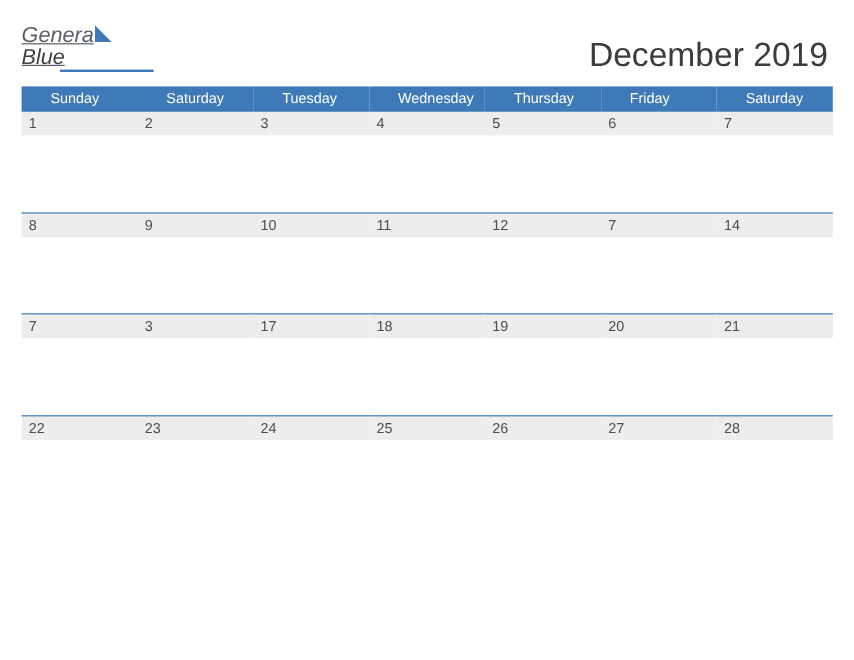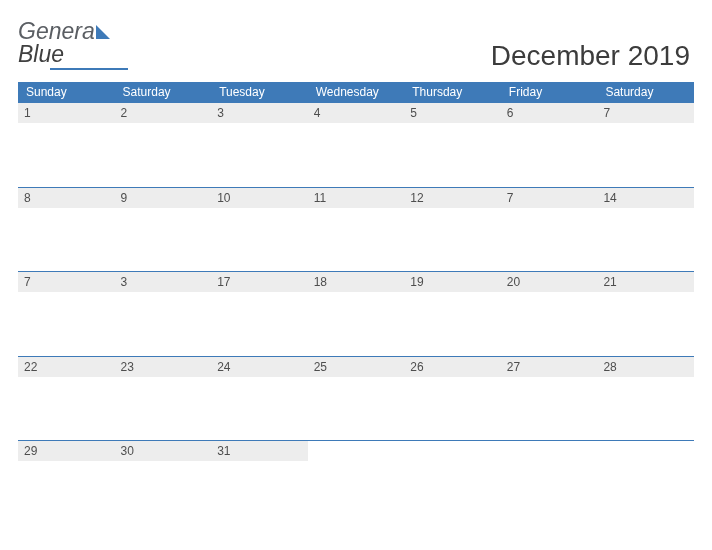--- a/index.html
+++ b/index.html
@@ -11,26 +11,27 @@
     padding: 20px 18px 20px 18px;
     position: relative;
   }
   .header {
     display: flex;
     justify-content: space-between;
     align-items: flex-end;
     margin-bottom: 10px;
   }
   .logo {
-    font-size: 23px;
+    font-size: 18px;
     font-style: italic;
     color: #5a5e63;
     position: relative;
     line-height: 1;
     margin-bottom: 6px;
+    text-decoration: underline;
   }
   .logo .general { color: #5a5e63; }
   .logo .blue { color: #404040; }
   .logo .tri {
     display: inline-block;
     margin-left: 1px;
     margin-right: 1px;
     vertical-align: baseline;
   }
   .logo .tri svg { vertical-align: baseline; }
@@ -53,21 +54,21 @@
     width: 100%;
     border-collapse: collapse;
     table-layout: fixed;
   }
   .dayhead th {
     background: #3e7ab8;
     color: #fff;
     font-size: 12px;
     font-weight: 400;
     text-align: left;
-    padding: 3px 8px;
+    padding: 3px 24px;
     height: 20px;
   }
   .numrow td {
     background: #ededed;
     color: #4e4e4e;
     font-size: 12px;
     text-align: left;
     vertical-align: middle;
     padding: 3px 6px;
     height: 20px;
@@ -177,29 +178,20 @@
   <tr class="bodyrow">
         <td></td>
         <td></td>
         <td></td>
         <td></td>
         <td></td>
         <td></td>
         <td></td>
       </tr>
 
-  <tr class="numrow">
-    <td>29</td>
-    <td>30</td>
-    <td>31</td>
-    <td class="empty"></td>
-    <td class="empty"></td>
-    <td class="empty"></td>
-    <td class="empty"></td>
-  </tr>
   <tr class="bodyrow">
         <td></td>
         <td></td>
         <td></td>
         <td></td>
         <td></td>
         <td></td>
         <td></td>
       </tr>
 </tbody>

